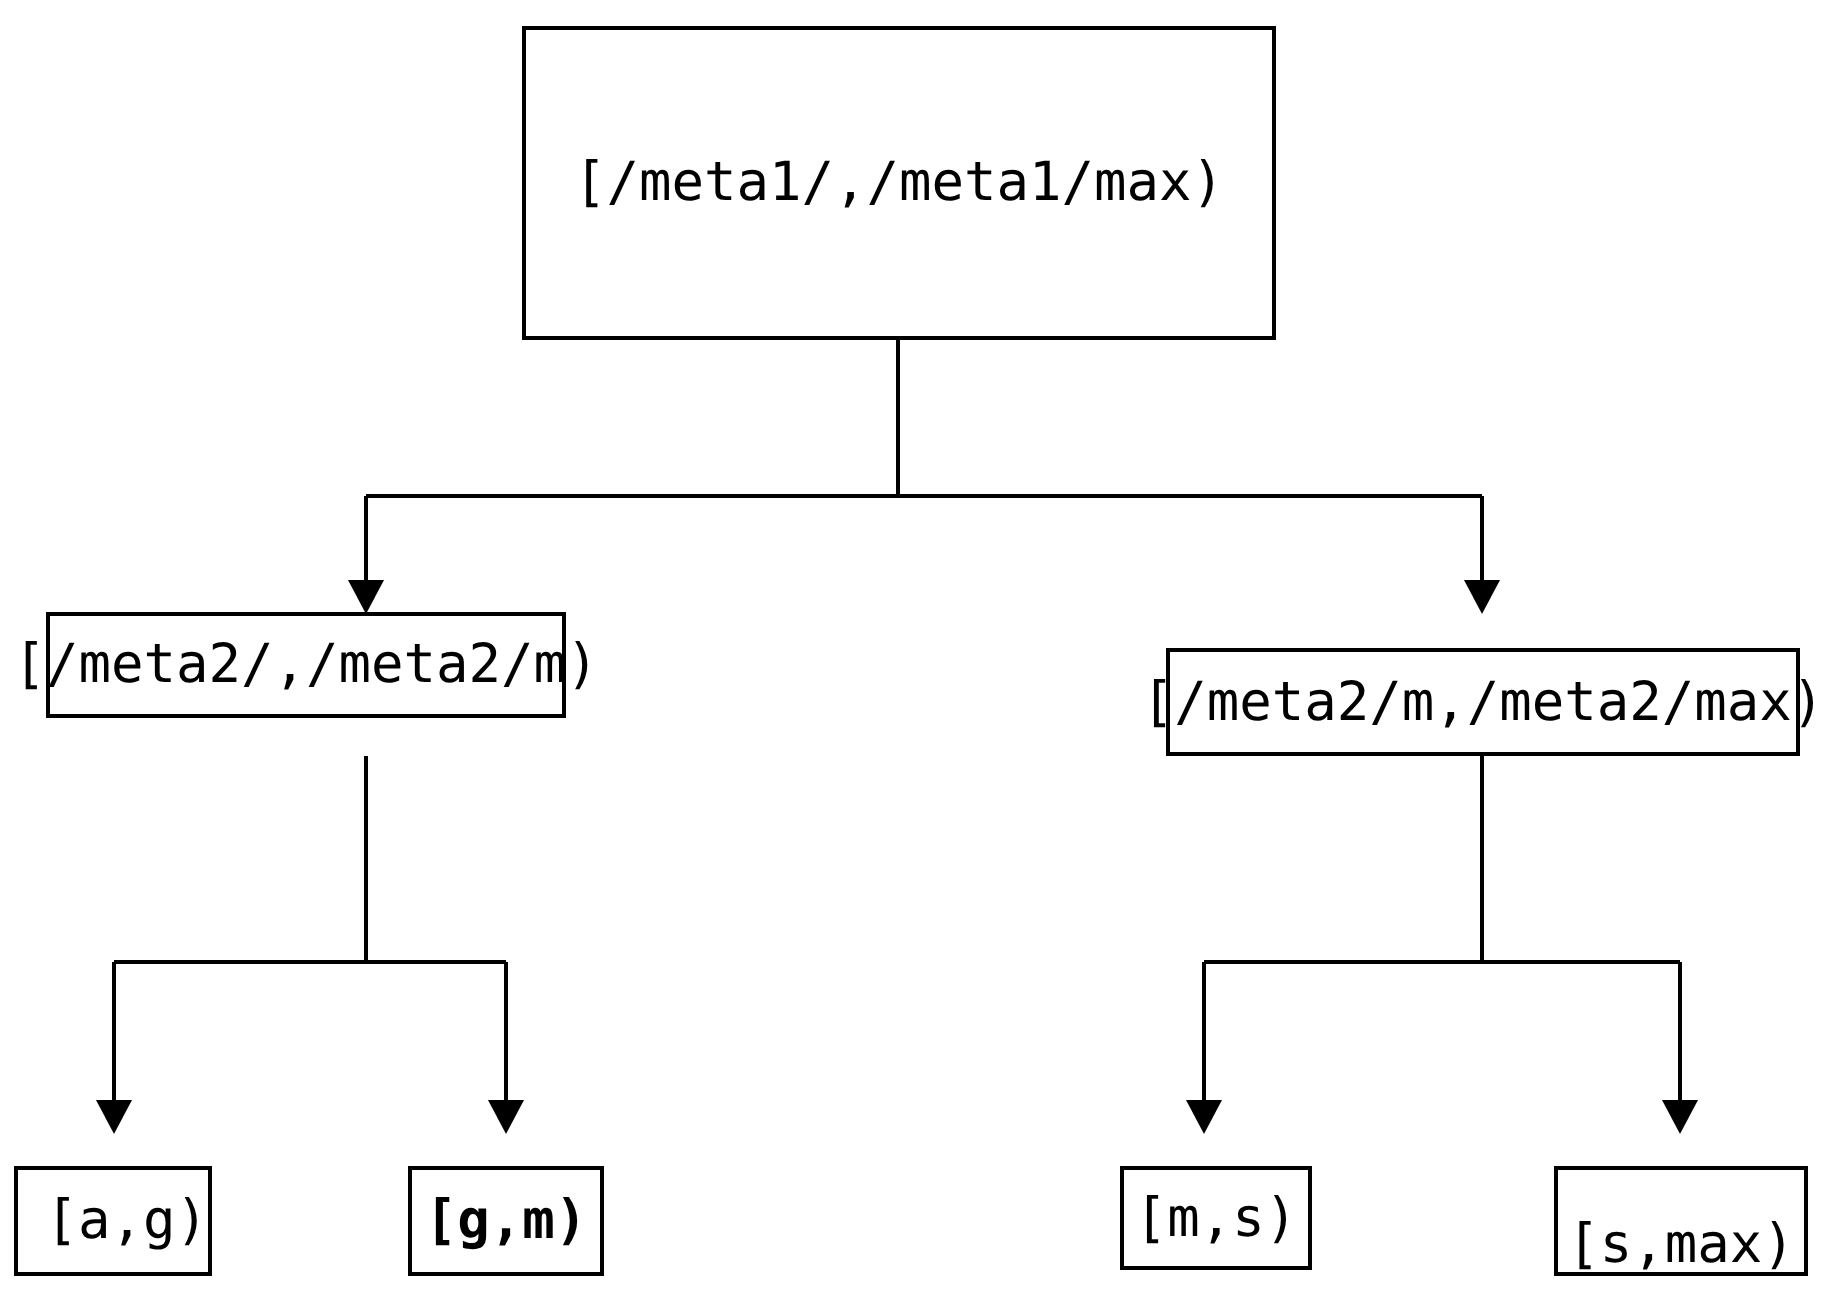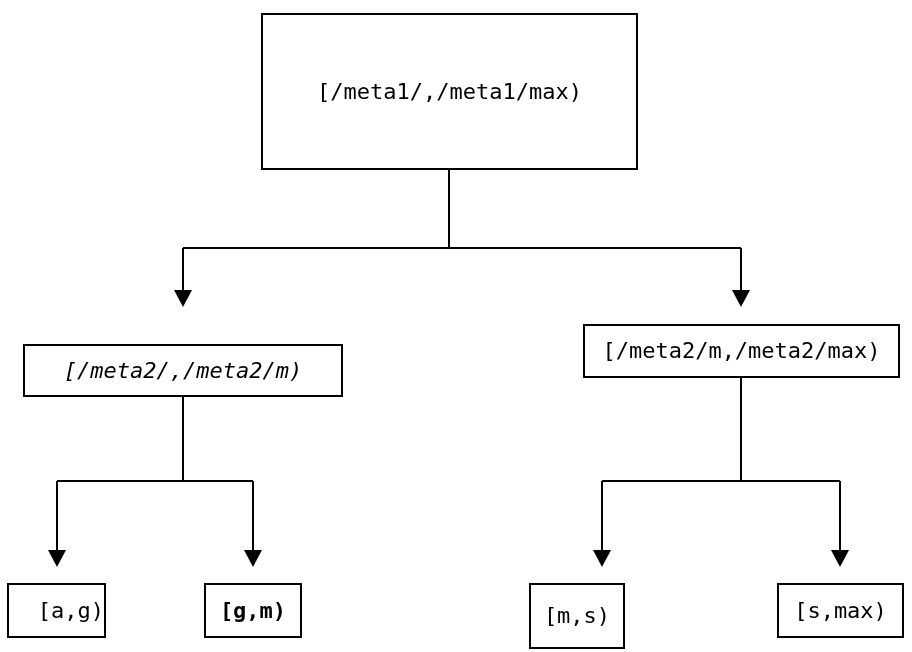--- a/index.html
+++ b/index.html
@@ -33,31 +33,31 @@
   }
   .node {
     position: absolute;
     box-sizing: border-box;
     border: 2px solid var(--line);
     background: var(--node-fill);
     color: var(--text);
     display: flex;
     align-items: center;
     justify-content: center;
-    font-size: 22px;
+    font-size: 27px;
     line-height: 1;
     white-space: nowrap;
   }
   .n-root  { left: 261px; top: 13px;  width: 377px; height: 157px; }
-  .n-left  { left: 23px;  top: 344px; width: 320px; height: 53px; font-style: italic;  }
+  .n-left  { left: 23px;  top: 306px; width: 260px; height: 53px;  }
   .n-right { left: 583px; top: 324px; width: 317px; height: 54px; text-align: right;  }
   .n-ll    { left: 7px;   top: 583px; width: 99px;  height: 55px; justify-content: flex-end;  }
   .n-lr    { left: 204px; top: 583px; width: 98px;  height: 55px; font-weight: bold;  }
-  .n-rl    { left: 529px; top: 583px; width: 96px;  height: 66px;  }
-  .n-rr    { left: 777px; top: 583px; width: 127px; height: 55px;  }
+  .n-rl    { left: 560px; top: 583px; width: 96px;  height: 52px;  }
+  .n-rr    { left: 777px; top: 583px; width: 127px; height: 55px; align-items: flex-end;  }
 </style>
 </head>
 <body>
 
 <div class="canvas">
 
   <svg class="connector-layer" viewBox="0 0 912 652" xmlns="http://www.w3.org/2000/svg">
 
     <line class="connector" x1="449" y1="170" x2="449" y2="248"></line>
     <line class="connector" x1="183" y1="248" x2="741" y2="248"></line>

